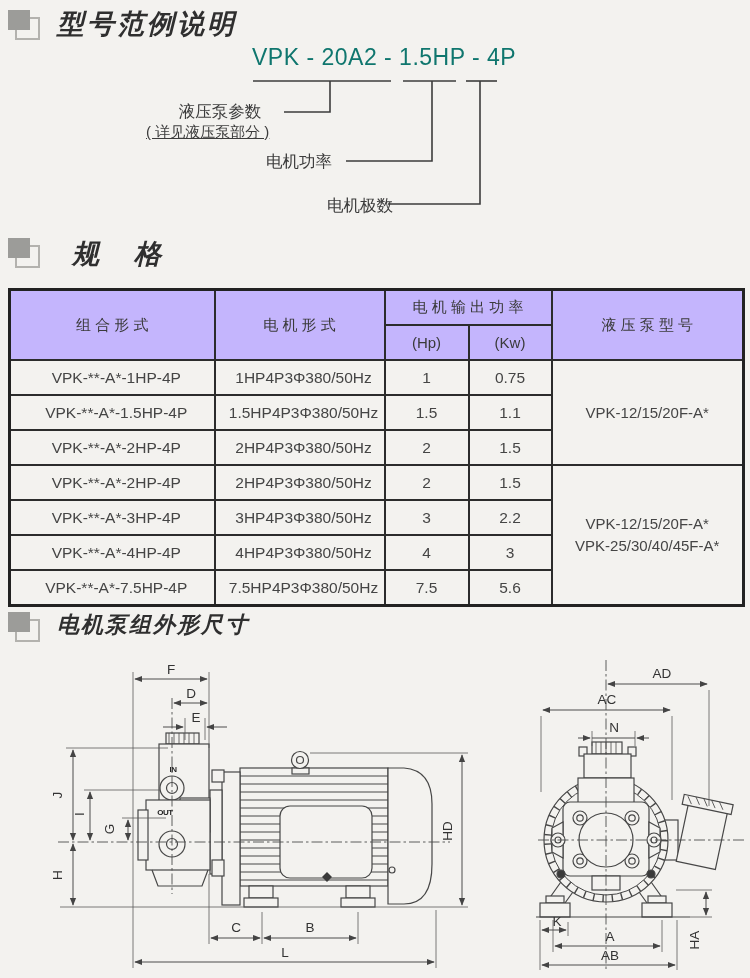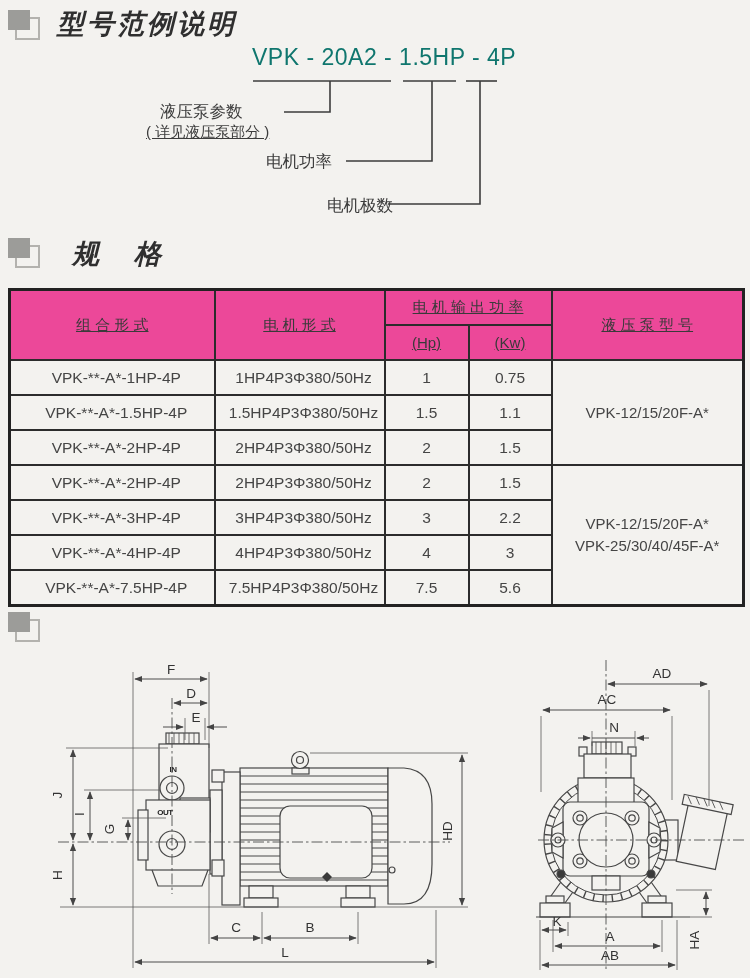--- a/index.html
+++ b/index.html
@@ -17,35 +17,35 @@
     position:absolute;font-family:"DejaVu Serif",serif;font-style:italic;font-weight:700;
     color:#2f2f2f;white-space:nowrap;
   }
   #t1{left:57px;top:6px;font-size:27px;letter-spacing:3px;}
   #t2{left:57px;top:236px;font-size:27px;letter-spacing:4px;margin-left:15px;}
   #t3{left:57px;top:610px;font-size:22px;letter-spacing:2px;}
 
   
   .model-line{position:absolute;left:252px;top:44px;font-size:23px;letter-spacing:.5px;color:#0f766e;white-space:nowrap;}
   .mlabel{position:absolute;font-size:16.5px;color:#3c3c3c;white-space:nowrap;}
-  #ml1a{left:160px;top:101px;width:120px;text-align:left;}
+  #ml1a{left:160px;top:101px;width:120px;text-align:center;}
   #ml1b{left:146px;top:123px;font-size:15px;text-decoration:underline;}
   #ml2{left:266px;top:151px;}
   #ml3{left:303px;top:195px;margin-left:24px;}
   .overlay{position:absolute;left:0;top:0;}
 
   
   table.spec{
     position:absolute;left:8px;top:288px;width:734px;
     border-collapse:collapse;table-layout:fixed;
     font-size:15.5px;color:#454545;
   }
   table.spec td{border:2px solid #2c2c2c;height:33px;padding:0 0 0 8px;white-space:nowrap;overflow:hidden;text-align:center;}
   table.spec{border:3px solid #222;}
-  table.spec td.hd{background:#ec4899;text-align:center;padding:0;font-size:15px;color:#3a3a3a;text-decoration:underline;}
+  table.spec td.hd{background:#c4b5fd;text-align:center;padding:0;font-size:15px;color:#3a3a3a;}
   table.spec td.num{text-align:center;padding:0;}
   table.spec td.pump{text-align:center;padding:0;font-size:15px;border-radius:24px;}
   .pump2 div{line-height:22px;}
 
   
   svg text{font-family:"Liberation Sans",sans-serif;}
   .dimlab{font-size:13.5px;fill:#333;text-anchor:middle;}
   .tiny{font-size:8px;font-weight:bold;fill:#222;text-anchor:middle;letter-spacing:-.5px;}
 </style>
 </head>
@@ -147,20 +147,21 @@
         <td class="num">7.5</td>
         <td class="num">5.6</td>
       </tr>
     </tbody>
   </table>
 
   <div class="bullet" style="left:8px;top:612px;">
     <div class="back"></div>
     <div class="front"></div>
   </div>
+  <div class="sec-title" id="t3">电机泵组外形尺寸</div>
 
   <svg class="overlay" style="top:648px;" width="750" height="330" viewBox="0 648 750 330">
     <defs>
       <marker id="ar" viewBox="0 0 10 10" refX="9" refY="5" markerWidth="8" markerHeight="8" orient="auto-start-reverse">
         <path d="M0 1 L10 5 L0 9 z" fill="#444"></path>
       </marker>
     </defs>
 
     <g>
 

